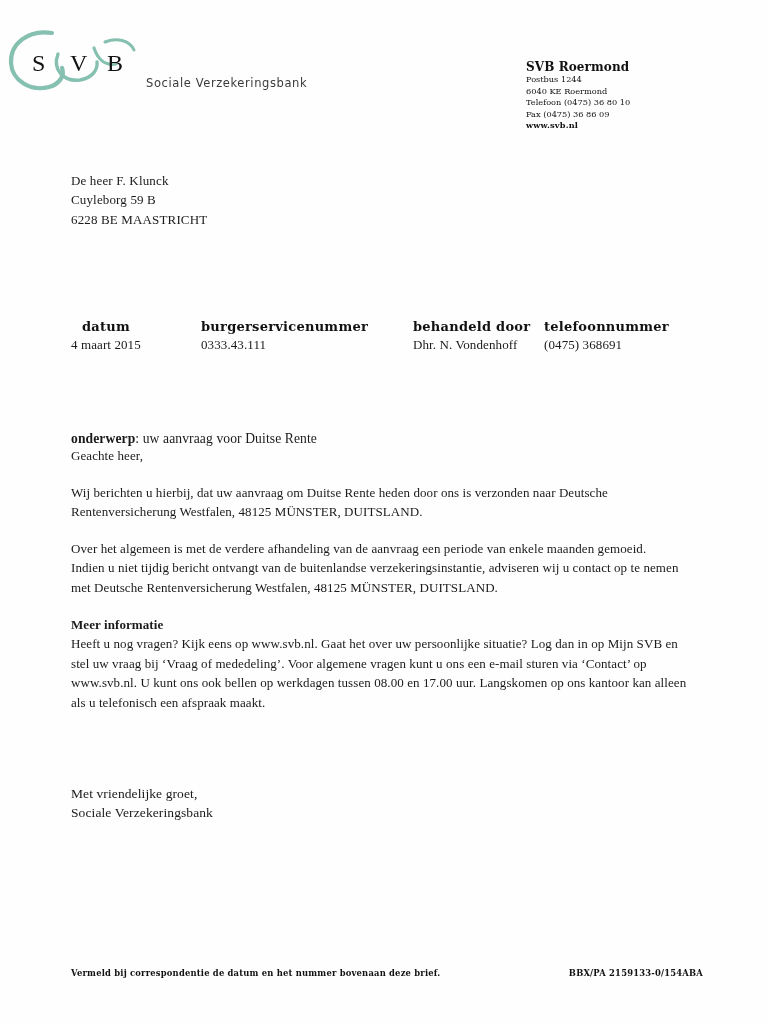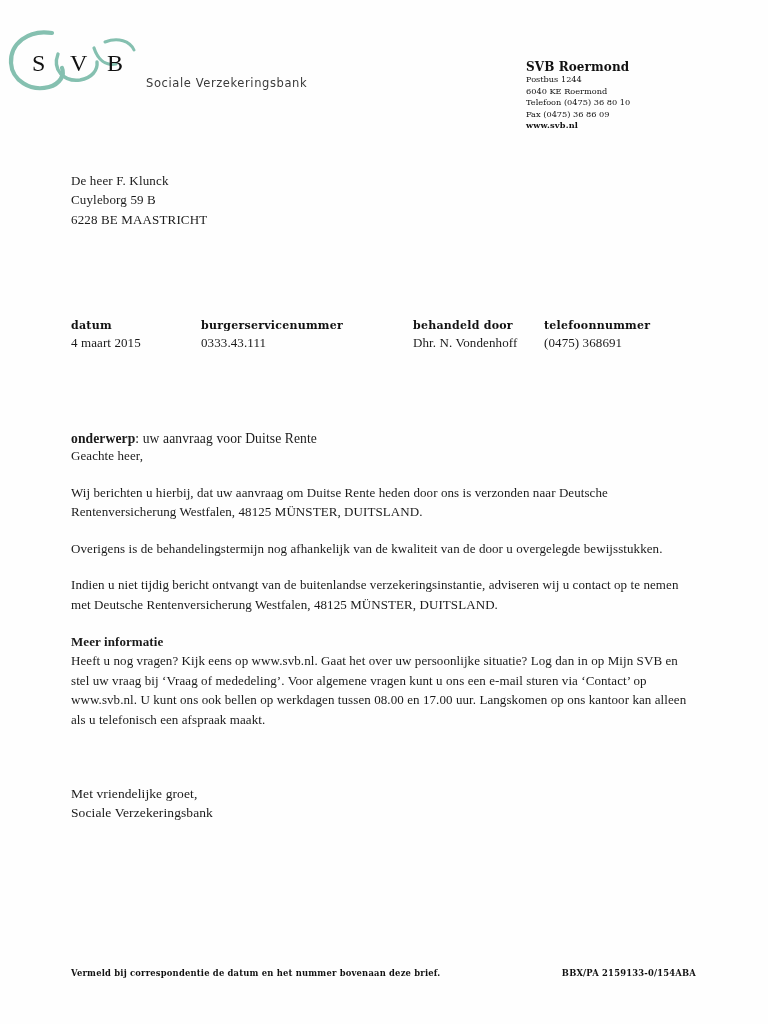--- a/index.html
+++ b/index.html
@@ -87,24 +87,25 @@
     width: 640px;
     height: 34px;
   }
   .meta-col {
     position: absolute;
     top: 0;
   }
   .meta-col .m-label {
     font-family: "DejaVu Serif", "Liberation Serif", serif;
     font-weight: bold;
-    font-size: 11px;
+    font-size: 13px;
     letter-spacing: 0.25px;
     color: #111;
     white-space: nowrap;
+    text-align: center;
   }
   .meta-col .m-value {
     margin-top: 3px;
     font-size: 13px;
     letter-spacing: 0.1px;
     white-space: nowrap;
   }
   .meta-col.c0 { left: 0; }
   .meta-col.c1 { left: 130px; }
   .meta-col.c2 { left: 314px; margin-left: 28px; }
@@ -164,21 +165,21 @@
     color: #111;
   }
   .footer .f-note {
     position: absolute;
     left: 0;
     top: 0;
     white-space: nowrap;
   }
   .footer .f-ref {
     position: absolute;
-    right: 15px;
+    right: 8px;
     top: 0;
     white-space: nowrap;
   }
 </style>
 </head>
 <body>
 
 <div class="page">
 
   <div class="logo-block">
@@ -234,21 +235,21 @@
     </div>
   </div>
 
   <div class="subject">
     <span class="s-bold">onderwerp</span><span>: uw aanvraag voor Duitse Rente</span>
   </div>
 
   <div class="body-text">
     <p>Geachte heer,</p>
     <p>Wij berichten u hierbij, dat uw aanvraag om Duitse Rente heden door ons is verzonden naar Deutsche Rentenversicherung Westfalen, 48125 MÜNSTER, DUITSLAND.</p>
-    <p>Overigens is de behandelingstermijn nog afhankelijk van de kwaliteit van de door u overgelegde bewijsstukken.</p>
+    <p class="tight">Over het algemeen is met de verdere afhandeling van de aanvraag een periode van enkele maanden gemoeid.</p>
     <p>Indien u niet tijdig bericht ontvangt van de buitenlandse verzekeringsinstantie, adviseren wij u contact op te nemen met Deutsche Rentenversicherung Westfalen, 48125 MÜNSTER, DUITSLAND.</p>
     <p>
       <span class="para-head">Meer informatie</span>
       <span>Heeft u nog vragen? Kijk eens op www.svb.nl. Gaat het over uw persoonlijke situatie? Log dan in op Mijn SVB en stel uw vraag bij ‘Vraag of mededeling’. Voor algemene vragen kunt u ons een e-mail sturen via ‘Contact’ op www.svb.nl. U kunt ons ook bellen op werkdagen tussen 08.00 en 17.00 uur. Langskomen op ons kantoor kan alleen als u telefonisch een afspraak maakt.</span>
     </p>
   </div>
 
   <div class="closing">
     <div>Met vriendelijke groet,</div>
     <div>Sociale Verzekeringsbank</div>

